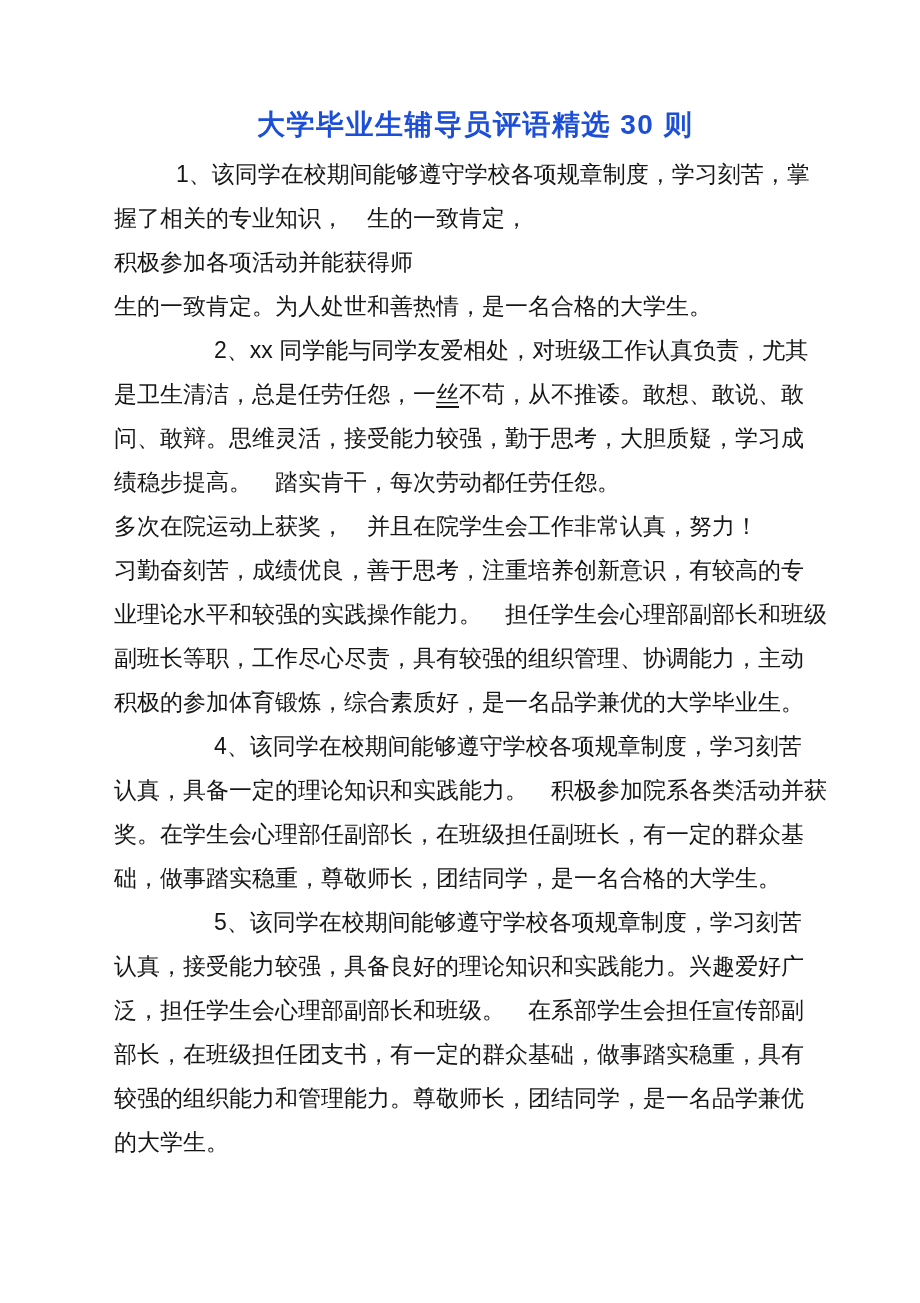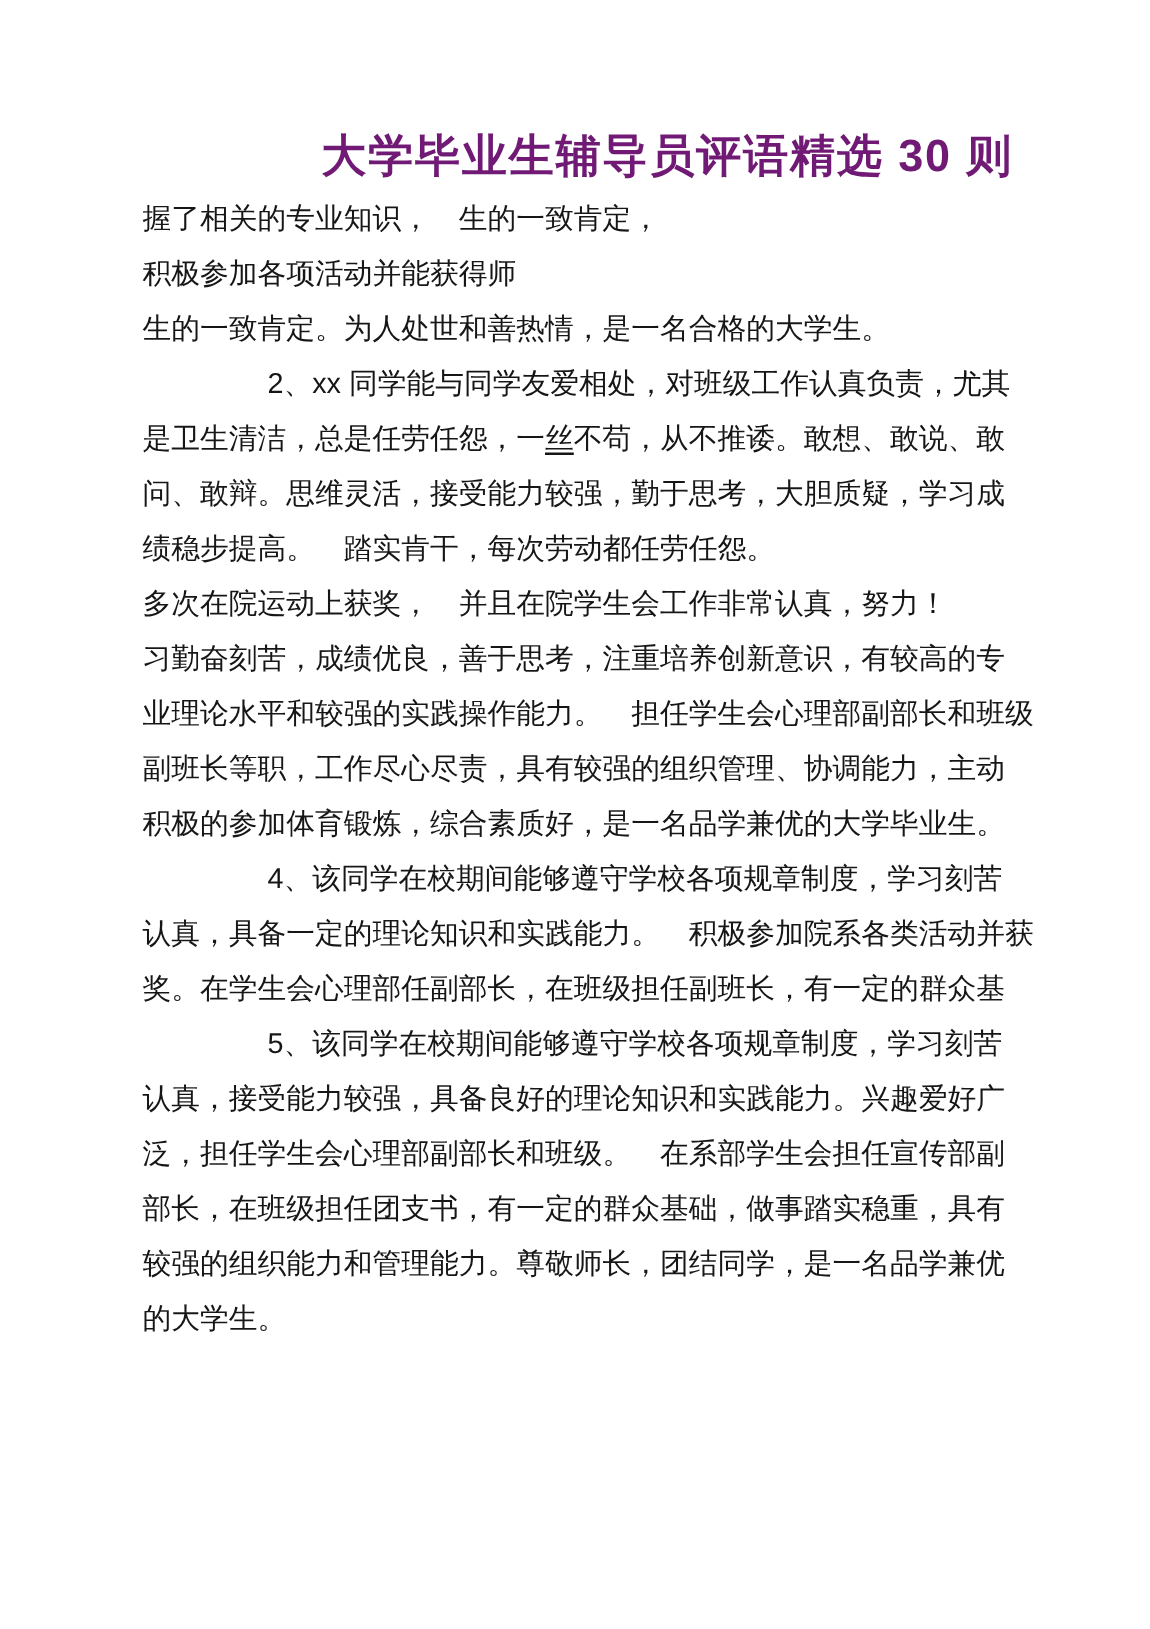--- a/index.html
+++ b/index.html
@@ -18,26 +18,26 @@
     .page {
       position: absolute;
       inset: 0;
       background: #ffffff;
     }
     .title {
       position: absolute;
       left: 257px;
       top: 100px;
       margin: 0;
-      font-size: 36px;
+      font-size: 28px;
       line-height: 50px;
       font-weight: 700;
       letter-spacing: 1.5px;
       white-space: pre;
-      color: #701a75;
+      color: #1d4ed8;
     }
     .bodytext {
       position: absolute;
       left: 114px;
       top: 152px;
       width: 700px;
     }
     .line {
       height: 44px;
       line-height: 44px;
@@ -56,20 +56,21 @@
 </head>
 <body>
 
 <div class="page">
 
   <h1 class="title">大学毕业生辅导员评语精选 30 则</h1>
 
   <div class="bodytext">
 
     <div class="para">
+      <div class="line indent-a">1、该同学在校期间能够遵守学校各项规章制度，学习刻苦，掌</div>
       <div class="line">握了相关的专业知识，　生的一致肯定，</div>
       <div class="line">积极参加各项活动并能获得师</div>
       <div class="line">生的一致肯定。为人处世和善热情，是一名合格的大学生。</div>
     </div>
 
     <div class="para">
       <div class="line indent-b">2、xx 同学能与同学友爱相处，对班级工作认真负责，尤其</div>
       <div class="line"><span>是卫生清洁，总是任劳任怨，一</span><span class="u">丝</span><span>不苟，从不推诿。敢想、敢说、敢</span></div>
       <div class="line">问、敢辩。思维灵活，接受能力较强，勤于思考，大胆质疑，学习成</div>
       <div class="line">绩稳步提高。　踏实肯干，每次劳动都任劳任怨。</div>
@@ -80,20 +81,21 @@
       <div class="line">习勤奋刻苦，成绩优良，善于思考，注重培养创新意识，有较高的专</div>
       <div class="line">业理论水平和较强的实践操作能力。　担任学生会心理部副部长和班级</div>
       <div class="line">副班长等职，工作尽心尽责，具有较强的组织管理、协调能力，主动</div>
       <div class="line">积极的参加体育锻炼，综合素质好，是一名品学兼优的大学毕业生。</div>
     </div>
 
     <div class="para">
       <div class="line indent-b">4、该同学在校期间能够遵守学校各项规章制度，学习刻苦</div>
       <div class="line">认真，具备一定的理论知识和实践能力。　积极参加院系各类活动并获</div>
       <div class="line">奖。在学生会心理部任副部长，在班级担任副班长，有一定的群众基</div>
+      <div class="line">础，做事踏实稳重，尊敬师长，团结同学，是一名合格的大学生。</div>
     </div>
 
     <div class="para">
       <div class="line indent-b">5、该同学在校期间能够遵守学校各项规章制度，学习刻苦</div>
       <div class="line">认真，接受能力较强，具备良好的理论知识和实践能力。兴趣爱好广</div>
       <div class="line">泛，担任学生会心理部副部长和班级。　在系部学生会担任宣传部副</div>
       <div class="line">部长，在班级担任团支书，有一定的群众基础，做事踏实稳重，具有</div>
       <div class="line">较强的组织能力和管理能力。尊敬师长，团结同学，是一名品学兼优</div>
       <div class="line">的大学生。</div>
     </div>

